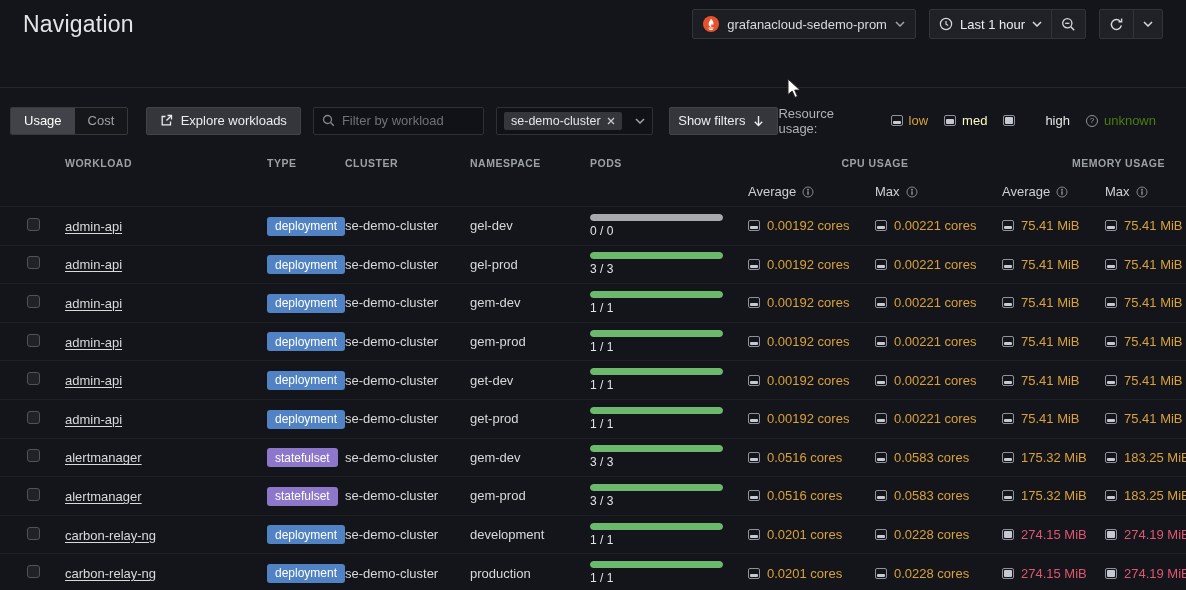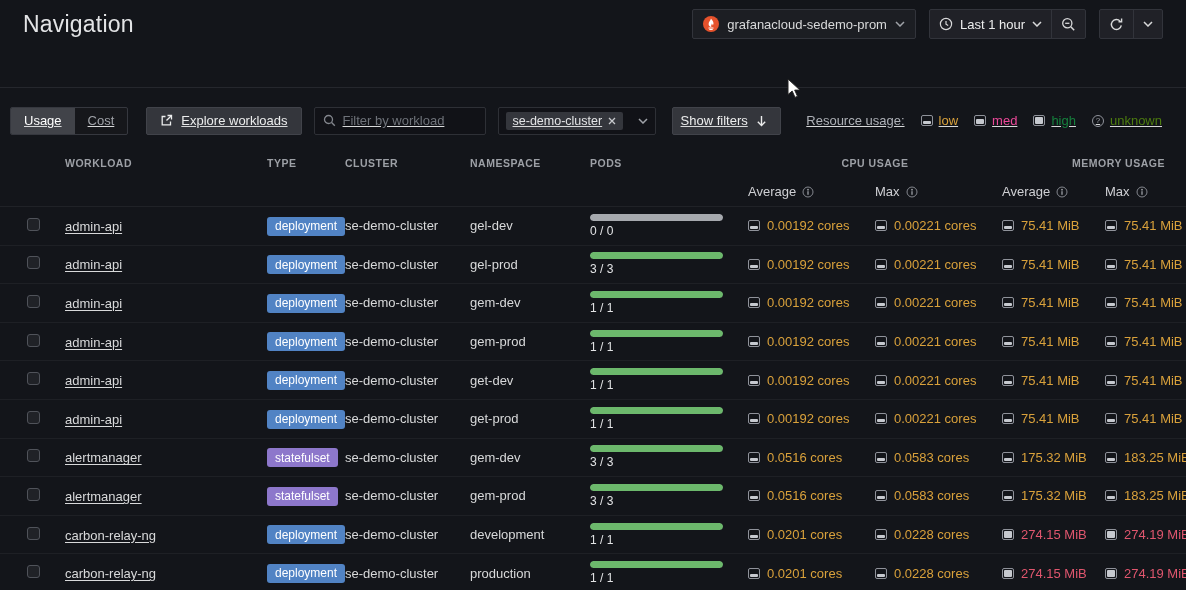--- a/index.html
+++ b/index.html
@@ -27,21 +27,21 @@
 
   
   .tabs { position:absolute; top:58px; left:25px; display:flex; gap:26px; height:30px; }
   .tab { font-size:13.5px; color:#9fa2a8; padding-bottom:10px; position:relative; cursor:default; }
   .tab.active { color:#ffffff; font-weight:500; }
   .tab.active::after { content:""; position:absolute; left:0; right:0; bottom:0; height:3px; border-radius:2px;
     background:linear-gradient(90deg, var(--accent1,#e8602c), var(--accent2,#ec7b8c)); }
   .tabs-divider { position:absolute; top:87px; left:0; right:0; height:1px; background:#25272d; }
 
   
-  .toolbar { position:absolute; top:106px; left:10px; right:24px; height:29px; display:flex; align-items:center;text-decoration:underline; }
+  .toolbar { position:absolute; top:106px; left:10px; right:30px; height:29px; display:flex; align-items:center; }
   .radio-group { display:flex; height:28px; border:1px solid #36383f; border-radius:2px; background:#16171b; overflow:hidden; }
   .radio-btn { padding:0 13px; display:flex; align-items:center; font-size:13px; color:#9fa2a8; }
   .radio-btn.selected { background:#414349; color:#ffffff; font-weight:500; }
   .btn { height:28px; display:flex; align-items:center; gap:8px; padding:0 13px; background:#34363c; border:1px solid #41434a; border-radius:2px; font-size:13px; font-weight:500; color:#eceded; white-space:nowrap; }
   .explore-btn { margin-left:18px; }
   .filter-input { margin-left:12px; width:172px; height:28px; background:#111217; border:1px solid #2e3036; border-radius:2px; display:flex; align-items:center; gap:7px; padding:0 8px; }
   .filter-input .ph { font-size:13px; color:#6e7279; }
   .cluster-select { margin-left:12px; width:158px; height:28px; background:#111217; border:1px solid #2e3036; border-radius:2px; display:flex; align-items:center; padding:0 7px; }
   .chip { display:flex; align-items:center; gap:6px; background:#34363c; border-radius:2px; padding:2px 7px; font-size:12.5px; color:#e3e4e6; }
   .cluster-select .chev { margin-left:auto; }
@@ -205,27 +205,27 @@
       <span class="legend-item level-low">
         <span class="lvl">
             <span class="lvl-fill"></span>
           </span>
         <span style="color: rgb(217, 161, 59);">low</span>
       </span>
       <span class="legend-item level-med">
         <span class="lvl">
             <span class="lvl-fill"></span>
           </span>
-        <span style="color: #ec4899;">med</span>
+        <span style="color: #fef9c3;">med</span>
       </span>
       <span class="legend-item level-high">
         <span class="lvl">
             <span class="lvl-fill"></span>
           </span>
-        <span style="color: #15803d;">high</span>
+        <span style="color: #e5e5e5; margin-left: 24px;">high</span>
       </span>
       <span class="legend-item">
         <span class="unk">?</span>
         <span style="color: #4d7c0f;">unknown</span>
       </span>
     </div>
   </div>
 
   <div class="tbl">
     <div class="grid h-group">

